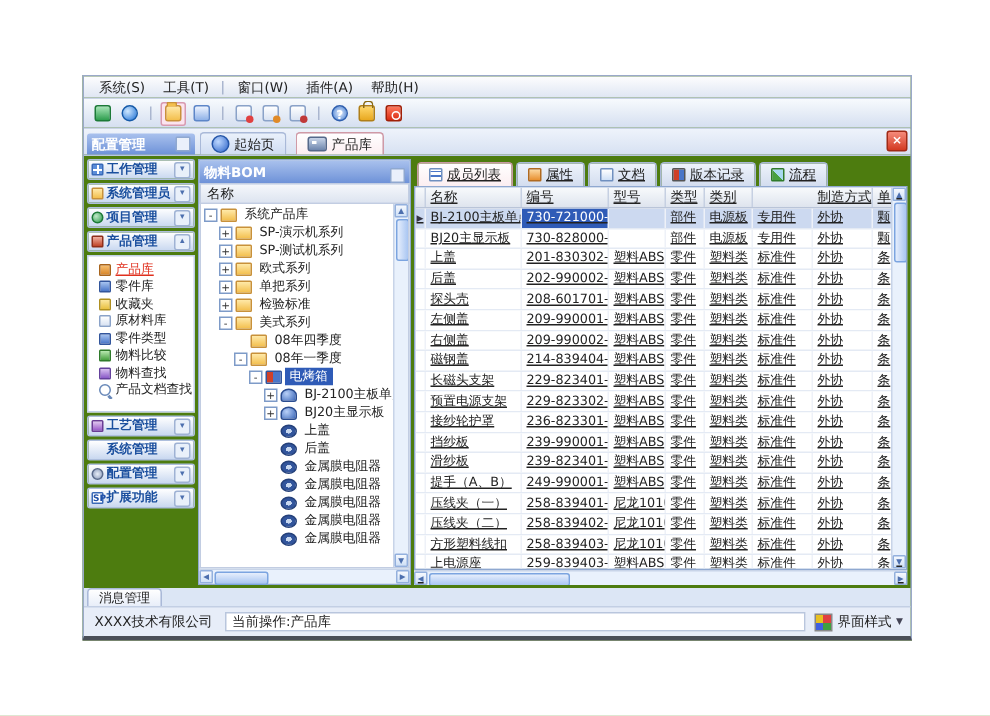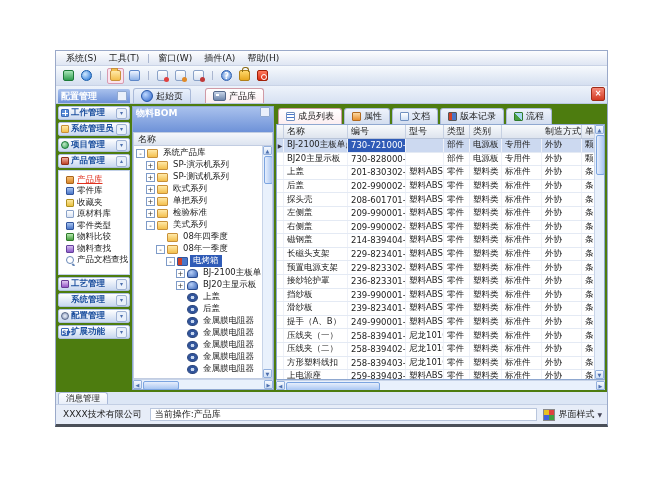--- a/index.html
+++ b/index.html
@@ -77,21 +77,21 @@
   .s-book-p{background:linear-gradient(#d8c0f0,#8a5ac8);border:1px solid #64409c;}
   .s-cmp{background:linear-gradient(#b8e8b0,#48a040);border:1px solid #2f7a2a;}
   .s-mag{background:#fff;border:1px solid #6888b8;border-radius:50%;position:relative;}
   .s-mag::after{content:"";position:absolute;right:-2px;bottom:-2px;width:3px;height:1.5px;background:#6888b8;transform:rotate(45deg);}
   .s-wrench{background:linear-gradient(#e0c8f0,#9858c8);border:1px solid #6a3c94;}
   .s-globe{background:radial-gradient(circle at 35% 35%,#b0e8e0,#1f9690;border:1px solid #14736e);border-radius:50%;}
   .s-gear{background:radial-gradient(#e8eef8,#8898b8);border:1px solid #5a6a8a;border-radius:50%;}
   .s-sp{background:#fff;border:1px solid #3a6ab8;color:#2050a8;font:bold 6px/7px "DejaVu Sans",sans-serif;text-align:center;border-radius:1px;}
   
   .bom{width:142px;flex:none;background:#e4ecf8;border:1px solid #8fa8d0;display:flex;flex-direction:column;box-sizing:border-box;}
-  .bom-hd{height:25px;flex:none;background:linear-gradient(#a9c1ed,#6e92d8);color:#fff;display:flex;align-items:flex-start;
+  .bom-hd{height:15px;flex:none;background:linear-gradient(#a9c1ed,#6e92d8);color:#fff;display:flex;align-items:flex-end;
           padding:0 3px;font-weight:bold;}
   .bom-tabs{height:15px;flex:none;display:flex;gap:1px;padding:2px 2px 0;}
   .vtab{padding:0 6px;display:flex;align-items:center;border:1px solid #aab9d8;border-bottom:none;
         border-radius:3px 3px 0 0;background:linear-gradient(#eaf1fb,#cfdcf2);font-size:8.5px;}
   .vtab.active{background:linear-gradient(#ffffff,#fceef1);border-color:#d09aa6;}
   .bom-colhd{height:12px;flex:none;background:linear-gradient(#f5f7fb,#dde4f0);border:1px solid #c2cde2;
              display:flex;align-items:center;padding:0 4px;}
   .bom-body{flex:1;display:flex;background:#fff;border:1px solid #c2cde2;border-top:none;overflow:hidden;}
   .tree{flex:1;overflow:hidden;padding-top:1px;}
   .trow{height:12px;display:flex;align-items:center;white-space:nowrap;overflow:hidden;font-size:8.5px;}
@@ -106,21 +106,21 @@
   .tlbl{padding:0 3px;}
   .trow.sel .tlbl{background:#2f5bb7;color:#fff;}
   
   .vsb{width:9px;flex:none;background:#e9f1fc;border-left:1px solid #c8d4e8;display:flex;flex-direction:column;}
   .hsb{height:9px;flex:none;background:#e9f1fc;border-top:1px solid #c8d4e8;display:flex;}
   .sbtn{width:9px;height:9px;flex:none;background:linear-gradient(#f6f9fe,#cfe0f6);border:1px solid #93b0dd;
         color:#4d6fae;font-size:5px;line-height:8px;text-align:center;box-sizing:border-box;border-radius:1px;}
   .sthumbv{width:7px;margin:1px;background:linear-gradient(90deg,#e6eefc,#a9c6f2);border:1px solid #7ba4e0;border-radius:2px;flex:none;}
   .sthumbh{height:7px;margin:1px;background:linear-gradient(#e6eefc,#a9c6f2);border:1px solid #7ba4e0;border-radius:2px;flex:none;}
   
-  .member{flex:1;display:flex;flex-direction:column;overflow:hidden;}
+  .member{flex:1;display:flex;flex-direction:column;overflow:hidden;text-decoration:underline;}
   .mtabs{height:16px;flex:none;display:flex;gap:2px;padding:2px 2px 0;}
   .mtab{display:flex;align-items:center;gap:3px;padding:0 7px;border:1px solid #aab9d8;border-bottom:none;
         border-radius:3px 3px 0 0;background:linear-gradient(#eef3fb,#d3ddef);}
   .mtab.active{background:linear-gradient(#ffffff,#fceef1);border-color:#c99aa4;}
   .mi{width:9px;height:9px;flex:none;box-sizing:border-box;border-radius:1px;}
   .m-list{background:#fff;border:1px solid #7090c0;
           background-image:repeating-linear-gradient(#fff 0 1px,#4a76c8 1px 2px,#fff 2px 3px);}
   .m-attr{background:linear-gradient(#fcd8a0,#e89030);border:1px solid #b06a20;}
   .m-doc{background:linear-gradient(#ffffff,#cfe0f6);border:1px solid #7090c0;}
   .m-ver{background:linear-gradient(90deg,#d04028 50%,#4a76c8 50%);border:1px solid #555;}
@@ -201,21 +201,21 @@
         <span class="tbtn">
           <span class="ic ic-power"></span>
         </span>
       </div>
 
     <div class="tabrow">
       <div class="nav-header">
         <span>配置管理</span>
         <span class="pinbtn"></span>
       </div>
-      <span id="doctabs" style="display:flex;gap:14px;align-items:flex-end;">
+      <span id="doctabs" style="display:flex;gap:6px;align-items:flex-end;">
           <span class="dtab">
             <span class="ic-home"></span>
             <span>起始页</span>
           </span>
           <span class="dtab active">
             <span class="ic-product"></span>
             <span>产品库</span>
           </span>
         </span>
       <span class="closebtn">×</span>

